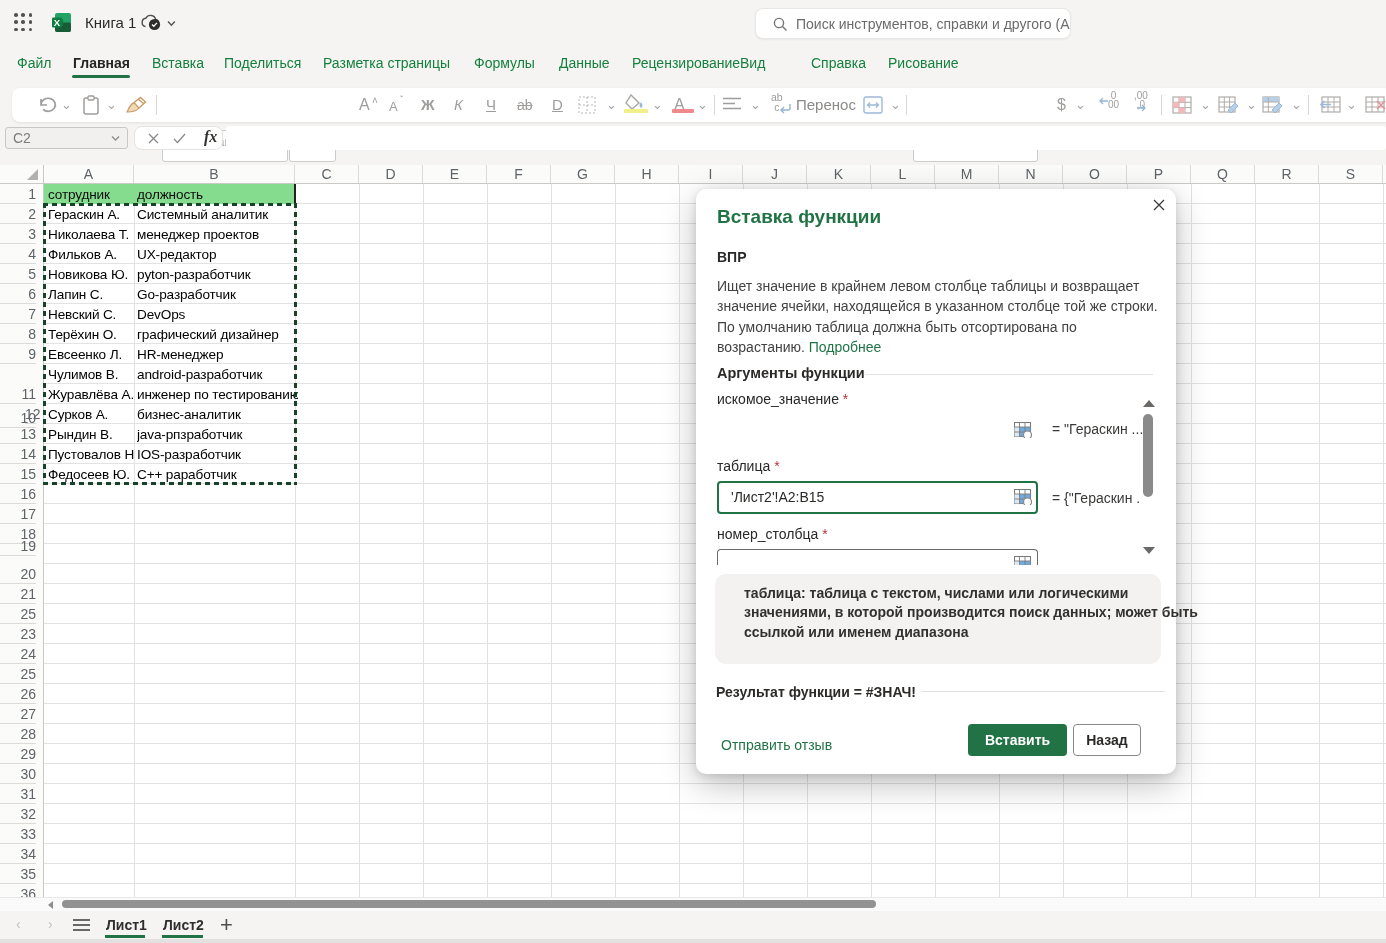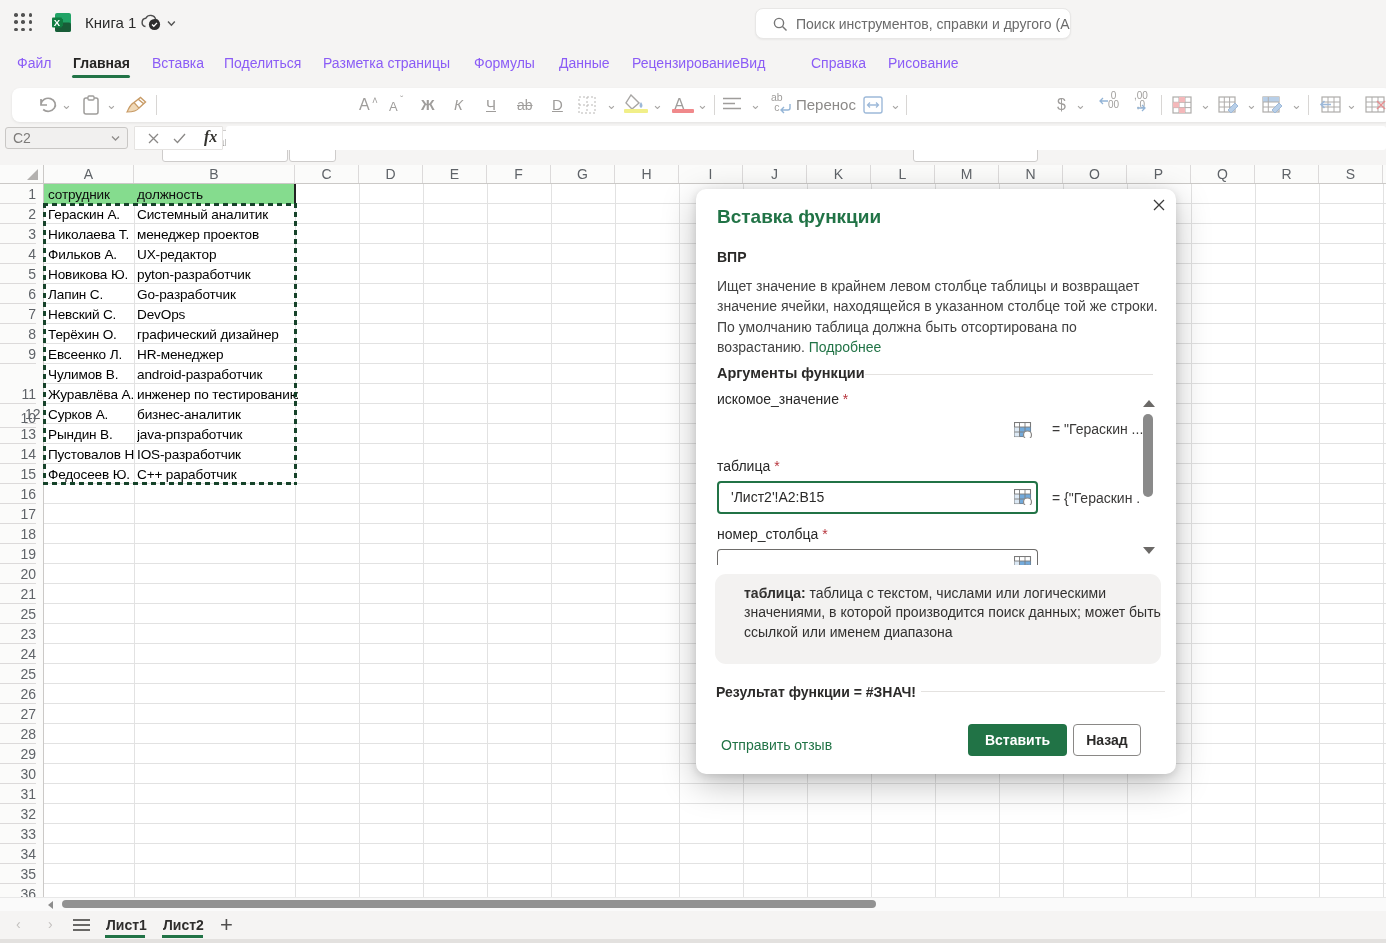--- a/index.html
+++ b/index.html
@@ -6,33 +6,33 @@
   html,body { width:1386px; height:943px; overflow:hidden; }
   body { font-family:"Liberation Sans", sans-serif; background:#f5f4f3; position:relative; }
   .abs { position:absolute; }
   
   #dots { left:14px; top:13px; width:20px; height:20px; }
   #dots i { position:absolute; width:3.6px; height:3.6px; border-radius:50%; background:#525252; }
   #title { left:85px; top:14px; font-size:15px; font-weight:400; color:#2b2b2b; }
   #search { left:755px; top:8px; width:316px; height:31px; background:#fff; border:1px solid #e8e7e6; border-radius:8px; box-shadow:0 1px 2px rgba(0,0,0,.05); overflow:hidden; }
   #search span { position:absolute; left:40px; top:7px; font-size:14px; color:#6b6b6b; white-space:nowrap; }
   
-  .menu { top:55px; font-size:14px; color:#8b5cf6; }
+  .menu { top:55px; font-size:14px; color:#15803d; }
   #tabHome { font-weight:700; color:#252423; }
   #homeline { left:72px; top:75px; width:58px; height:3px; background:#217346; border-radius:2px; }
   
   #ribbon { left:12px; top:88px; width:1380px; height:34px; background:#fff; border-radius:8px; box-shadow:0 1px 3px rgba(0,0,0,.08); }
   .chev { position:absolute; top:12px; width:10px; height:10px; color:#a8a6a4; font-size:13px; line-height:10px; }
   .rsep { position:absolute; top:7px; width:1px; height:20px; background:#d8d6d4; }
   .combo { position:absolute; top:5px; height:32px; border:1px solid #cecccb; border-radius:3px; background:#fff; color:#a3a1a0; font-size:13px;margin-top:37px; }
   .glyph { position:absolute; top:7px; height:20px; line-height:20px; font-size:15px; color:#9f9d9b; text-align:center; }
   .ubar { position:absolute; top:21px; height:4px; border-radius:1px; }
   
   #namebox { left:5px; top:127px; width:123px; height:22px; background:#f1f0ef; border:1px solid #c9c7c5; border-radius:3px; color:#7d7b79; font-size:14px; line-height:20px; padding-left:7px; }
-  #fxbox { left:134px; top:126px; width:89px; height:24px; background:#fff; border:1px solid #e5e3e1; border-radius:1px; }
+  #fxbox { left:134px; top:126px; width:89px; height:24px; background:#fff; border:1px solid #e5e3e1; border-radius:8px; }
   #fbar { left:226px; top:126px; width:1160px; height:24px; background:#fff; border-radius:3px; }
   
   #gridwrap { left:0; top:165px; width:1386px; height:732px; background:#fff; }
   #colhead { left:44px; top:165px; width:1342px; height:19px; background:#fbfbfa; border-bottom:1px solid #cbc9c7; }
   .ch { position:absolute; top:0; height:18px; line-height:19px; text-align:center; color:#5f6368; font-size:14px; border-right:1px solid #dcdada; }
   #corner { left:0; top:165px; width:44px; height:19px; background:#fbfbfa; border-bottom:1px solid #cbc9c7; border-right:1px solid #cbc9c7; }
   #rowhead { left:0; top:184px; width:44px; height:713px; background:#fbfbfa; border-right:1px solid #cbc9c7; }
   .rh { position:absolute; right:7px; height:20px; line-height:20px; color:#5f6368; font-size:14px; border-bottom:1px solid #dcdada; left:0; text-align:right; padding-right:0; }
   #cells { left:44px; top:184px; width:1342px; height:713px;
     background-image:repeating-linear-gradient(to bottom, transparent 0px, transparent 19px, #e2e2e2 19px, #e2e2e2 20px); }
@@ -58,21 +58,21 @@
   
   #dfn { left:21px; top:60px; font-size:14px; font-weight:700; color:#2b2a29; }
   #ddesc { left:21px; top:87px; font-size:14px; color:#424242; line-height:20.3px; white-space:nowrap; }
   #ddesc a { color:#217346; text-decoration:none; }
   #dargs { left:21px; top:176px; font-size:14.5px; font-weight:700; color:#2b2a29; }
   #drule1 { left:169px; top:185px; width:288px; height:1px; background:#e4e2e0; }
   .dlabel { font-size:14px; white-space:nowrap; color:#272727; }
   .req { color:#b6343c; }
   .dinput { position:absolute; left:21px; width:321px; height:33px; border:1px solid #6e6c6a; border-radius:4px; background:#fff; font-size:14px; color:#2b2a29; line-height:31px; padding-left:13px; }
   .eq { position:absolute; left:356px; font-size:14px; color:#3a3938; white-space:nowrap; }
-  #dgray { left:19px; top:385px; width:446px; height:90px; background:#f3f2f1; border-radius:11px; font-size:14px; color:#323130; line-height:19.3px; padding:10px 0 0 29px; white-space:nowrap; }
+  #dgray { left:19px; top:385px; width:446px; height:90px; background:#f3f2f1; border-radius:11px; font-size:14px; color:#323130; line-height:19.3px; padding:10px 0 0 29px; white-space:nowrap;font-weight:bold; }
   #dresult { left:20px; top:495px; font-size:14px; font-weight:700; color:#2b2a29; }
   #drule2 { left:225px; top:502px; width:244px; height:1px; background:#e4e2e0; }
   #dfeed { left:25px; top:548px; font-size:14px; color:#217346; }
   #bins { left:272px; top:535px; width:99px; height:32px; background:#217346; border-radius:4px; color:#fff; font-size:14px; font-weight:700; text-align:center; line-height:32px; }
   #bback { left:377px; top:535px; width:68px; height:32px; background:#fff; border:1px solid #8a8886; border-radius:4px; color:#2b2a29; font-size:14px; font-weight:700; text-align:center; line-height:30px; }
   .rangeicon { position:absolute; width:18px; height:16px; }
 </style>
 </head>
 <body>
 
@@ -276,21 +276,21 @@
     <div class="rh" style="top: 160px;">9</div>
     <div class="rh" style="top: 180px; margin-top: 44px;">10</div>
     <div class="rh" style="top: 200px;">11</div>
     <div class="rh" style="top: 220px; margin-left: 25px;">12</div>
     <div class="rh" style="top: 240px;">13</div>
     <div class="rh" style="top: 260px;">14</div>
     <div class="rh" style="top: 280px;">15</div>
     <div class="rh" style="top: 300px;">16</div>
     <div class="rh" style="top: 320px;">17</div>
     <div class="rh" style="top: 340px;">18</div>
-    <div class="rh" style="top: 360px; padding-left: 14px;">19</div>
+    <div class="rh" style="top: 352px; padding-left: 14px;">19</div>
     <div class="rh" style="top: 380px;">20</div>
     <div class="rh" style="top: 400px;">21</div>
     <div class="rh" style="top: 420px;">25</div>
     <div class="rh" style="top: 440px;">23</div>
     <div class="rh" style="top: 460px;">24</div>
     <div class="rh" style="top: 480px;">25</div>
     <div class="rh" style="top: 500px;">26</div>
     <div class="rh" style="top: 520px;">27</div>
     <div class="rh" style="top: 540px;">28</div>
     <div class="rh" style="top: 560px;">29</div>

